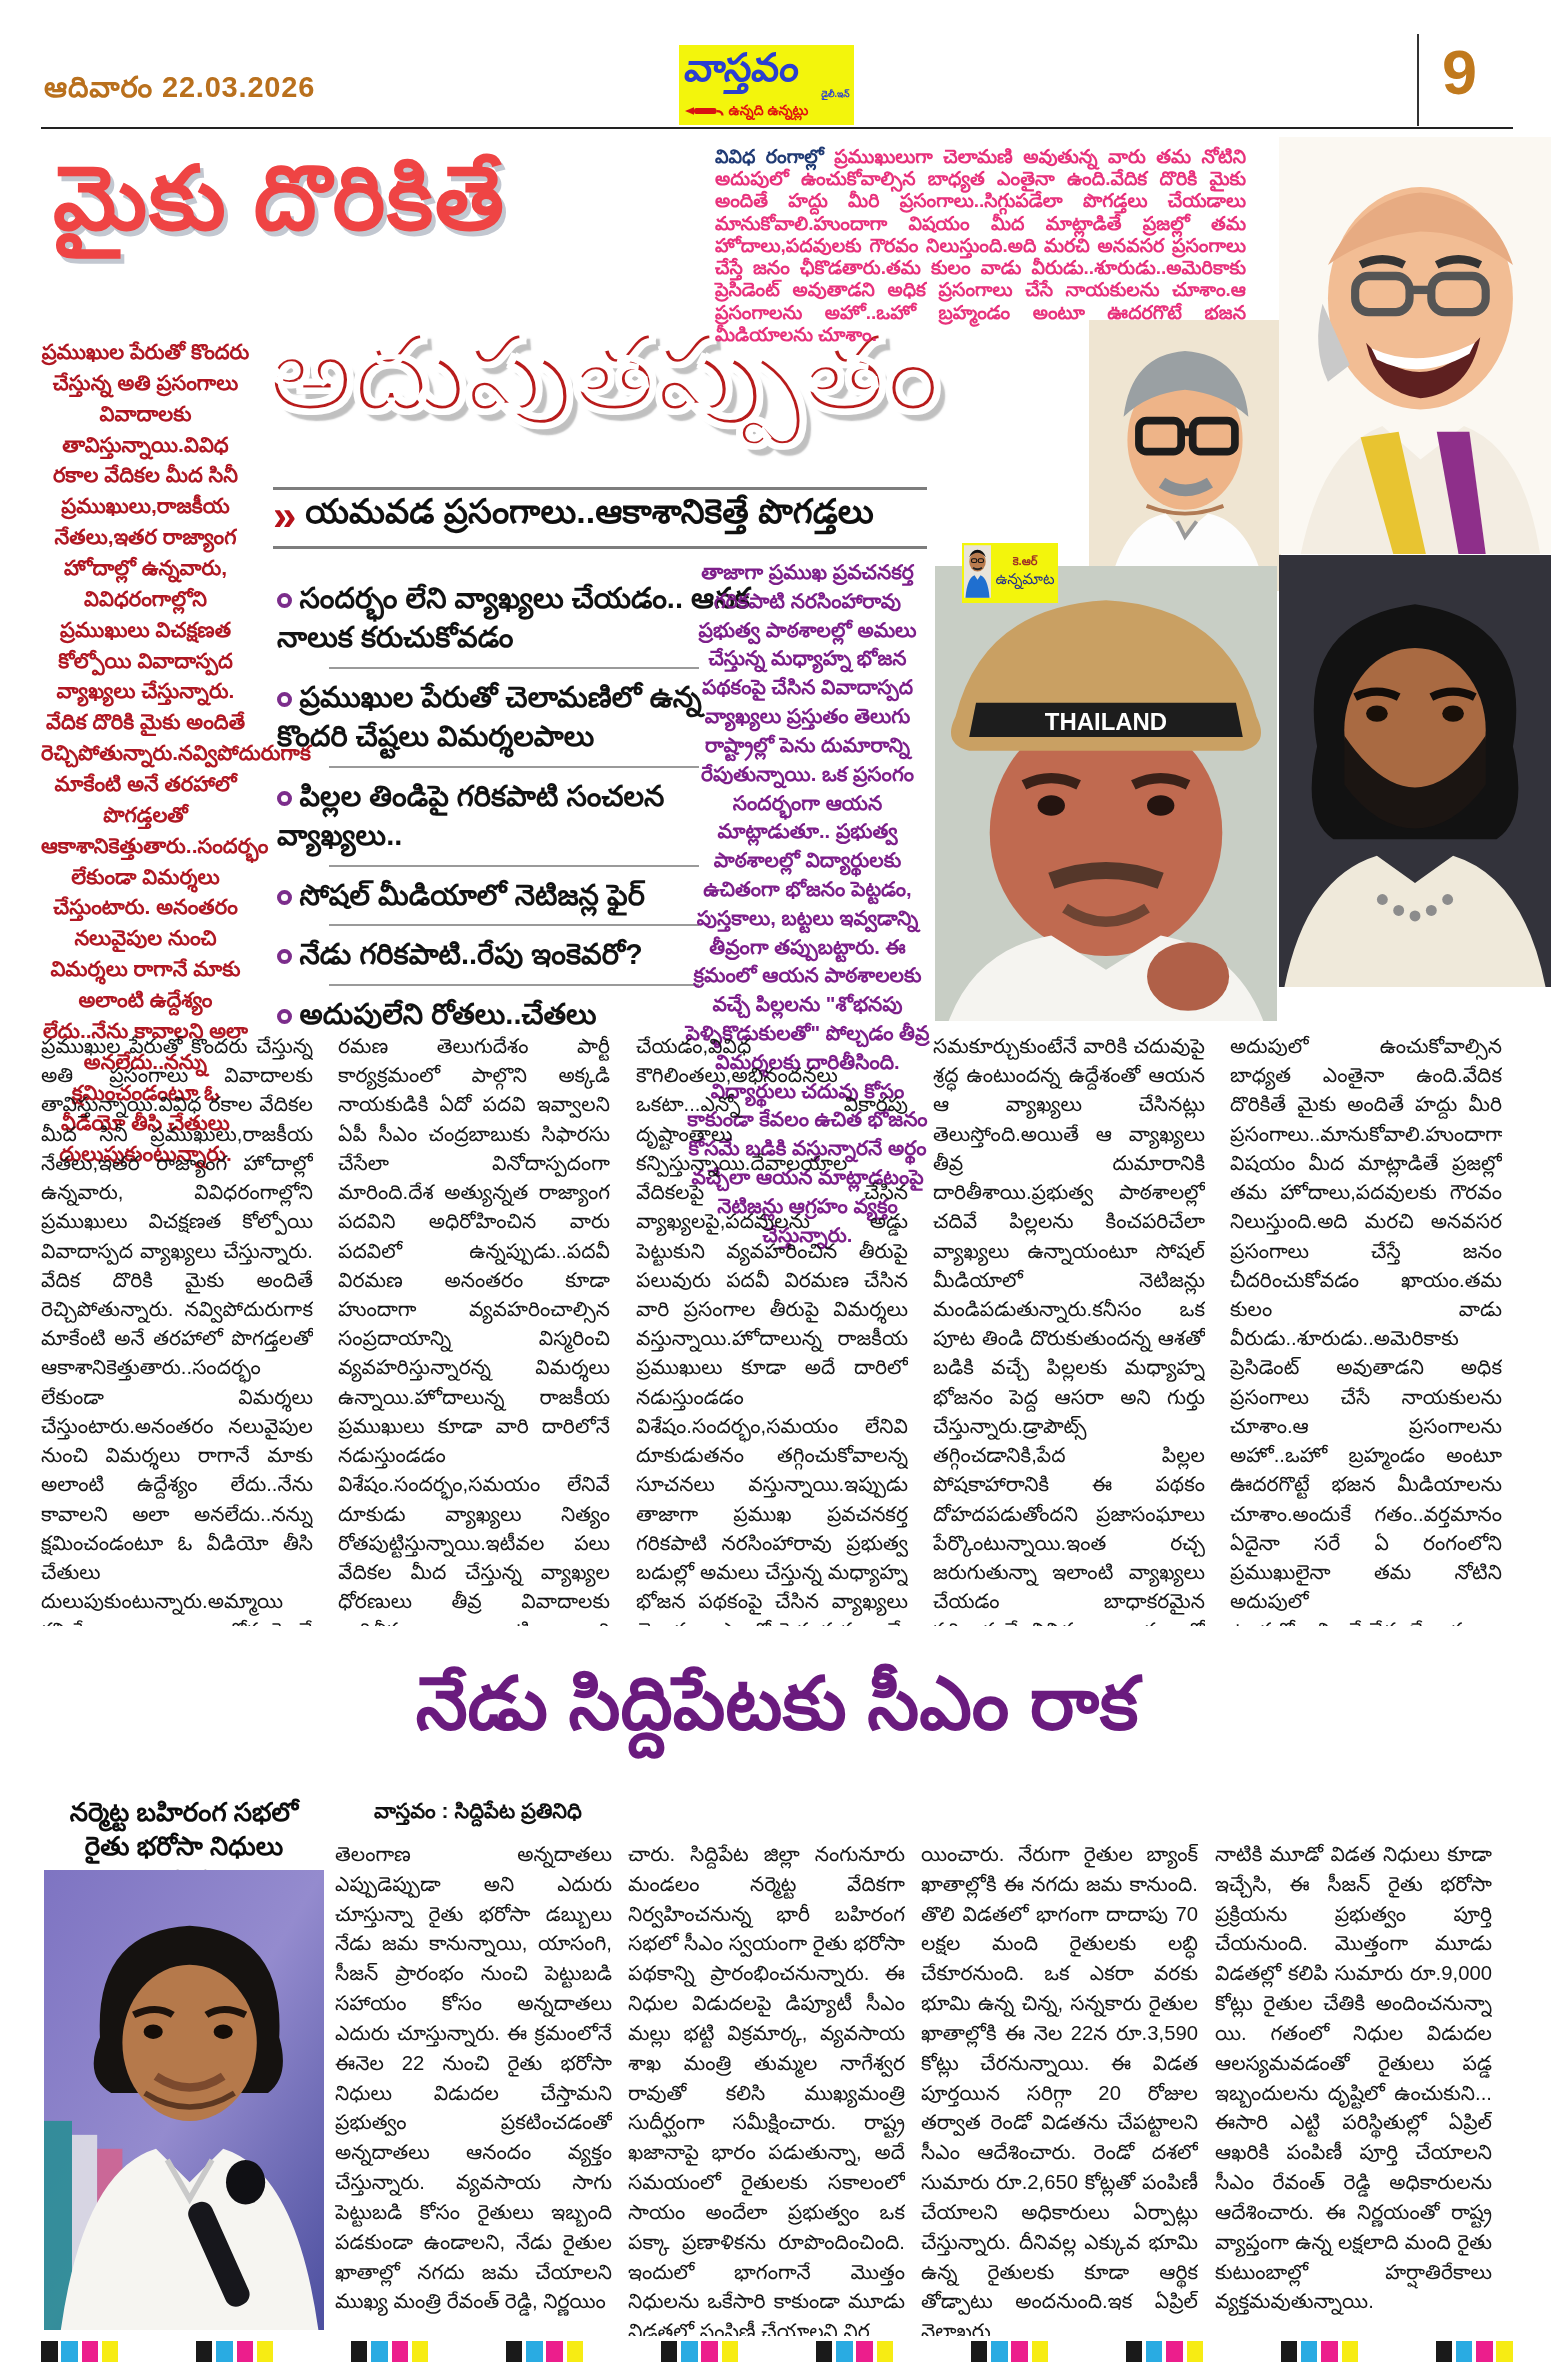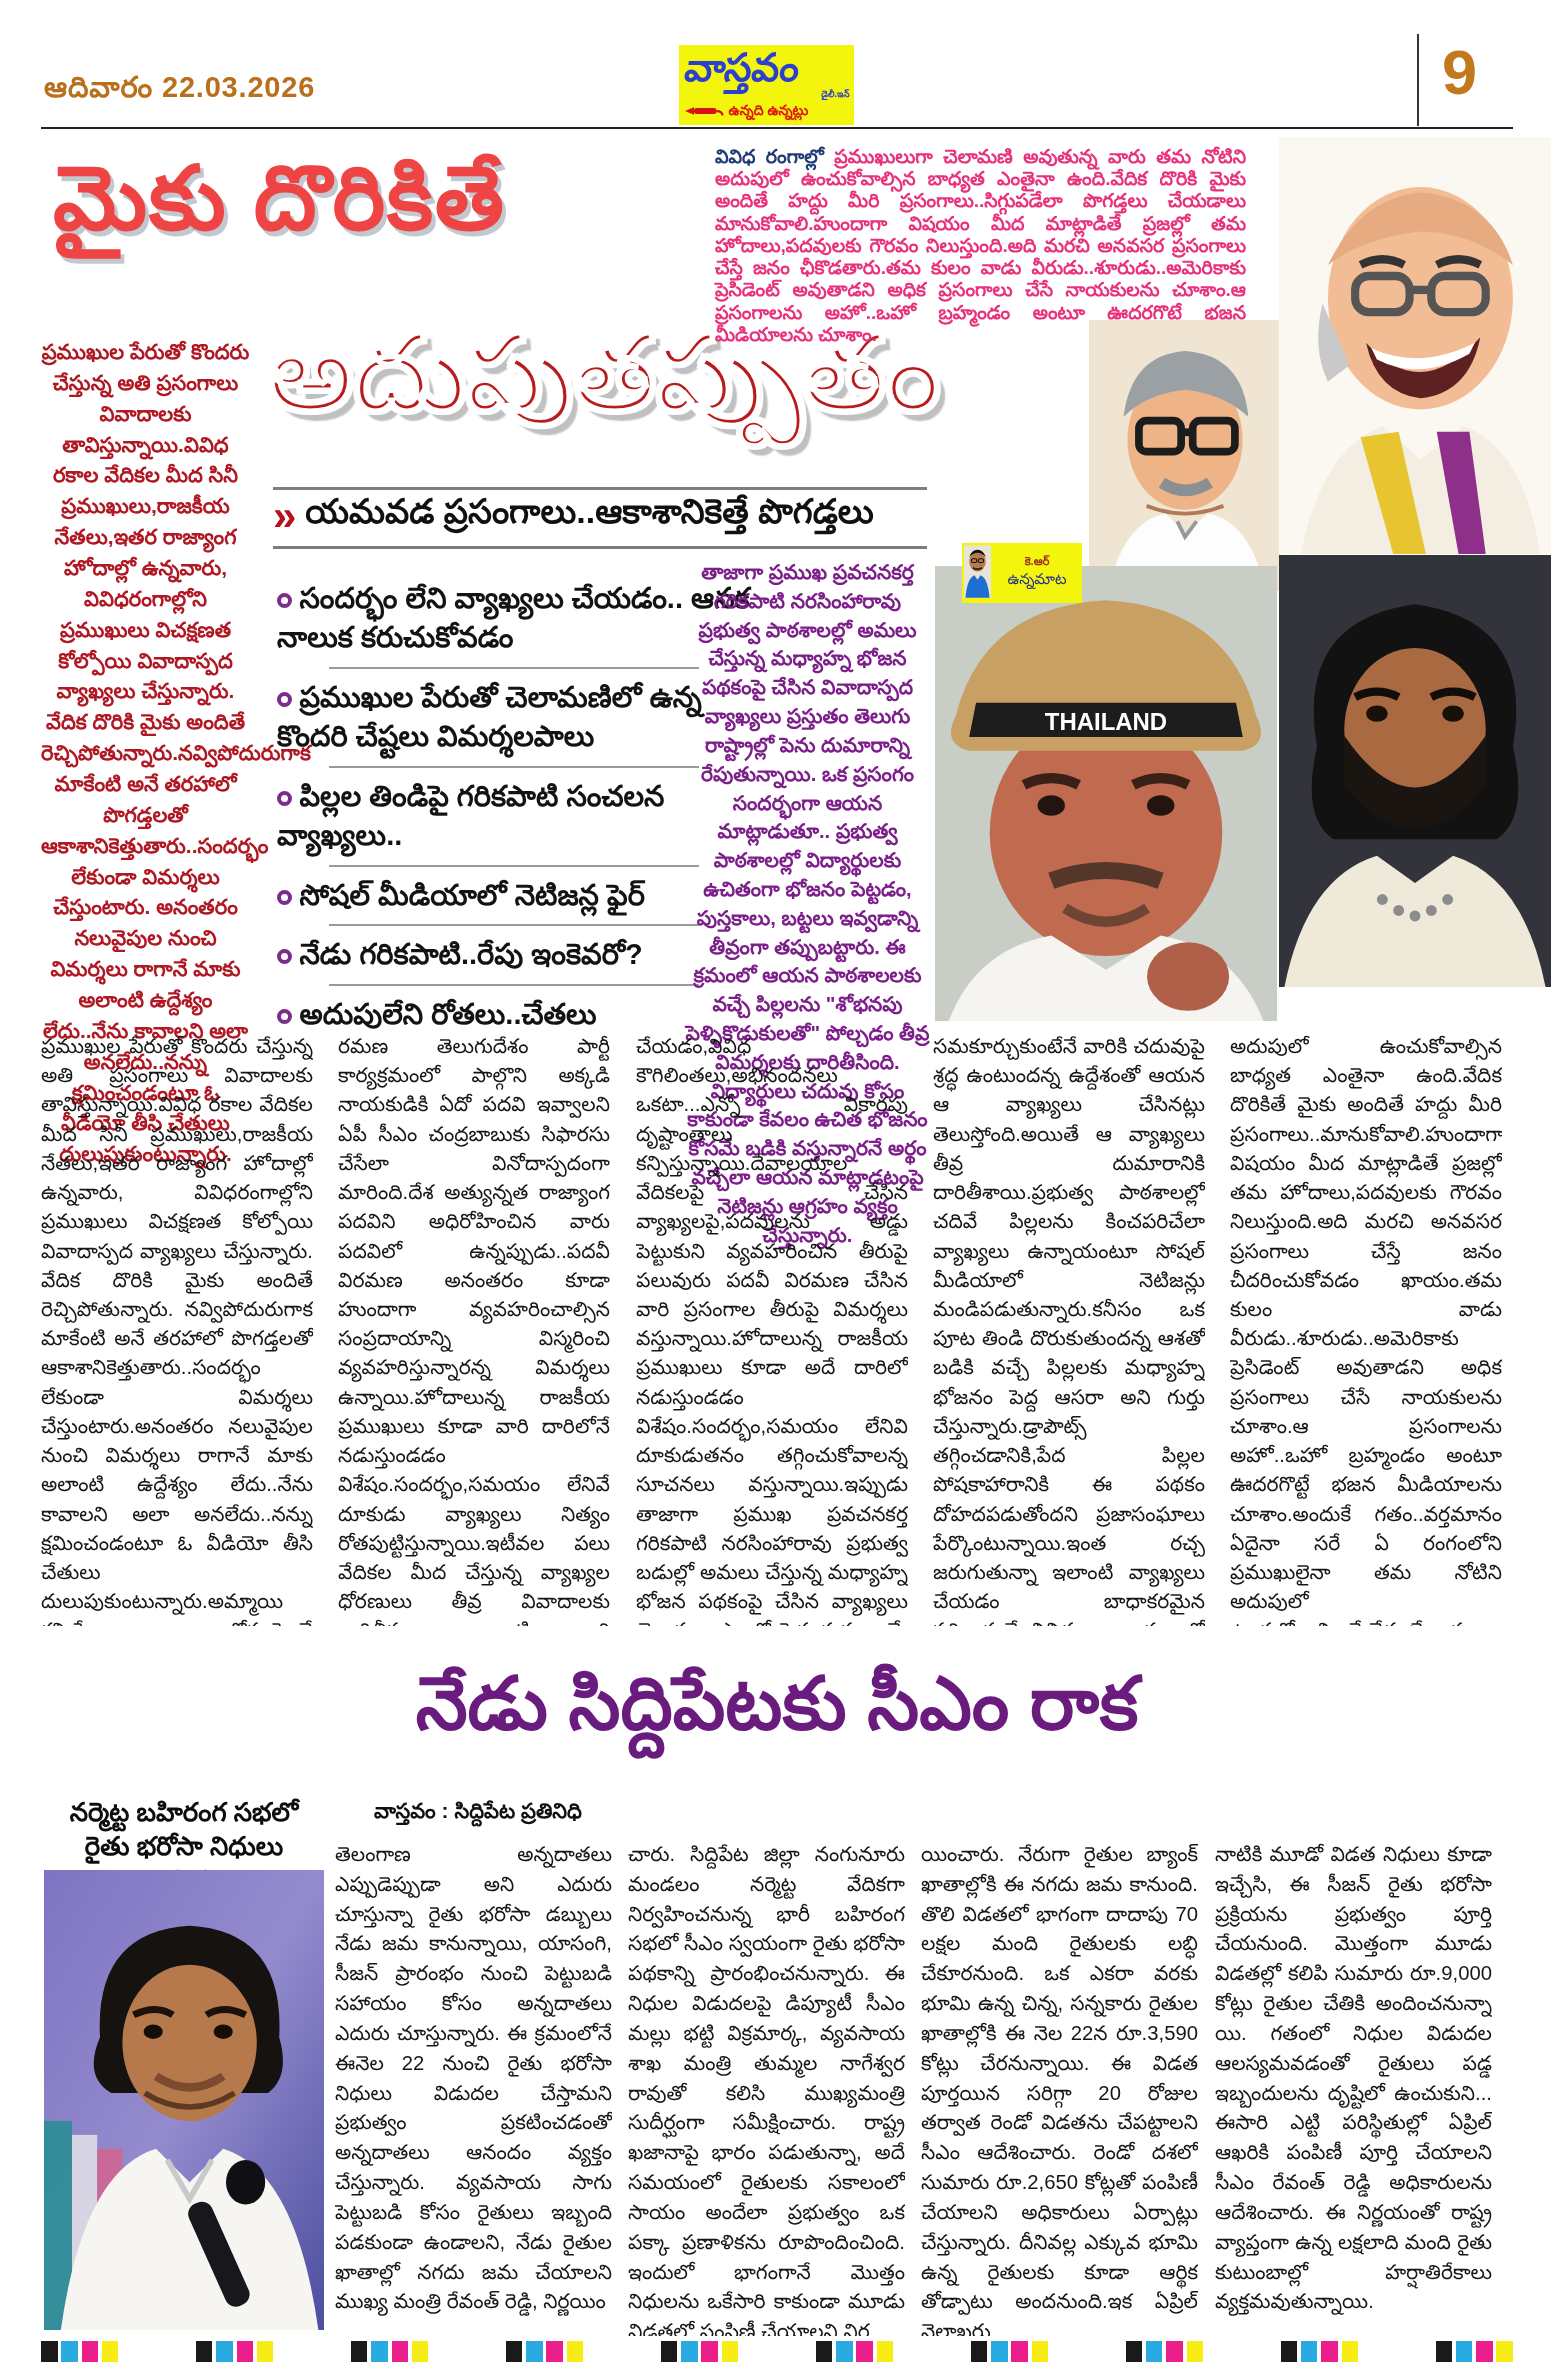--- a/index.html
+++ b/index.html
@@ -42,21 +42,21 @@
   .bullet-item { font-size:29px; font-weight:800; color:#131313; line-height:1.36; }
   .ring { display:inline-block; width:15px; height:15px; border:4.5px solid #7b2d8b; border-radius:50%;
           margin-right:7.5px; vertical-align:baseline; }
   .bsep { width:78%; border-top:2.3px solid #9a9a9a; margin:9px auto; }
   
   .highlight { position:absolute; left:681px; top:558px; width:253px; font-size:20.3px; line-height:1.42;
                font-weight:700; color:#7d1f8a; text-align:center;}
   
   .ph { position:absolute; overflow:hidden; }
   .ph svg { display:block; width:100%; height:100%; }
-  .byline-stamp { position:absolute; left:962px; top:543px; width:120px; height:60px; background:#f3f50c;
+  .byline-stamp { position:absolute; left:962px; top:543px; width:96px; height:60px; background:#f3f50c;
                   display:flex; align-items:center; gap:3px; padding:2.3px; }
   .stamp-txt { text-align:center; flex:1;}
   .stamp-initials { font-size:11.3px; font-weight:800; color:#a03025;}
   .stamp-name { font-size:15px; font-weight:400; color:#23308c;}
   
   .bodycol { position:absolute; top:1032px; width:272px; height:594px; font-size:20.3px; line-height:1.44;
              color:#161616; text-align:justify; overflow:hidden;}
   
   .a2-headline { position:absolute; left:41px; top:1661px; width:1472px; text-align:center;
                  font-size:74px; font-weight:900; color:#6a1b7e;}

